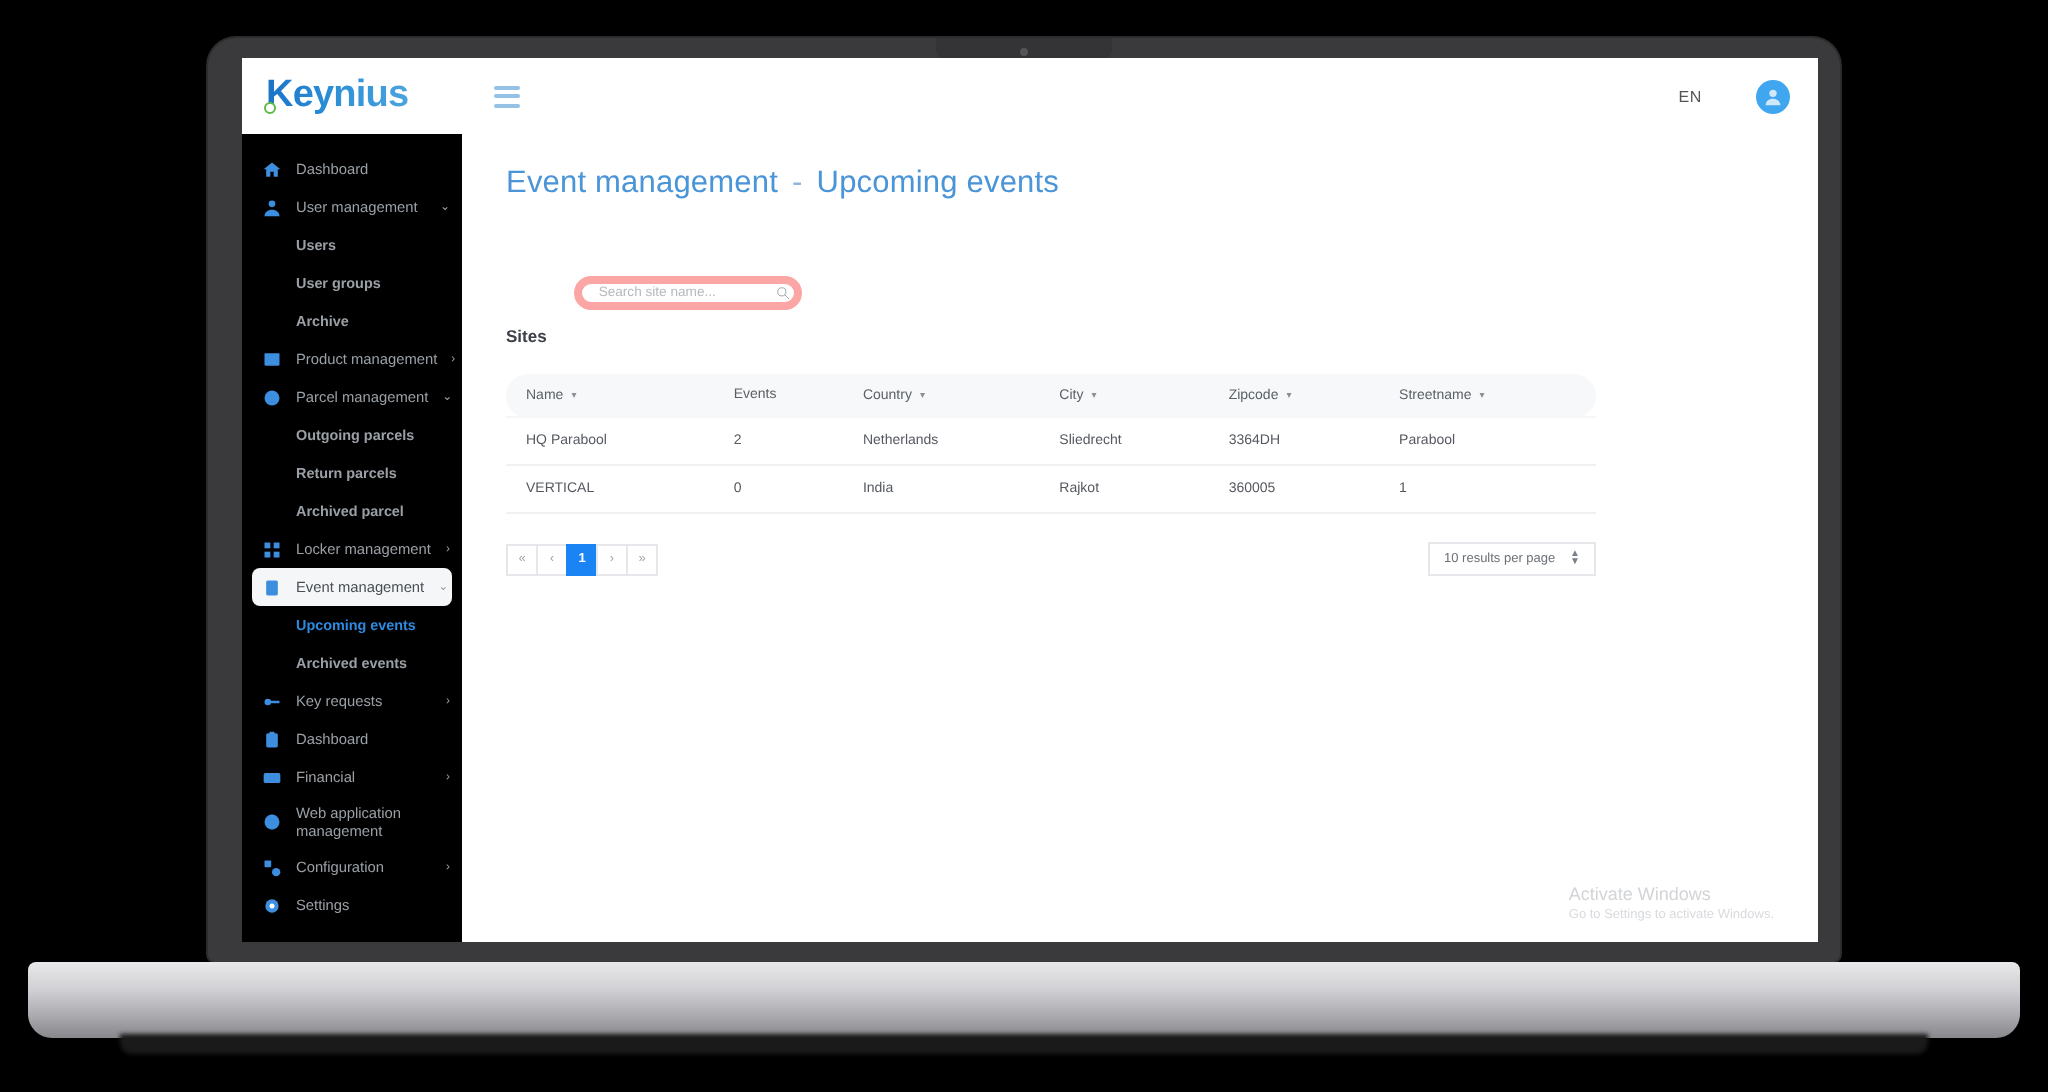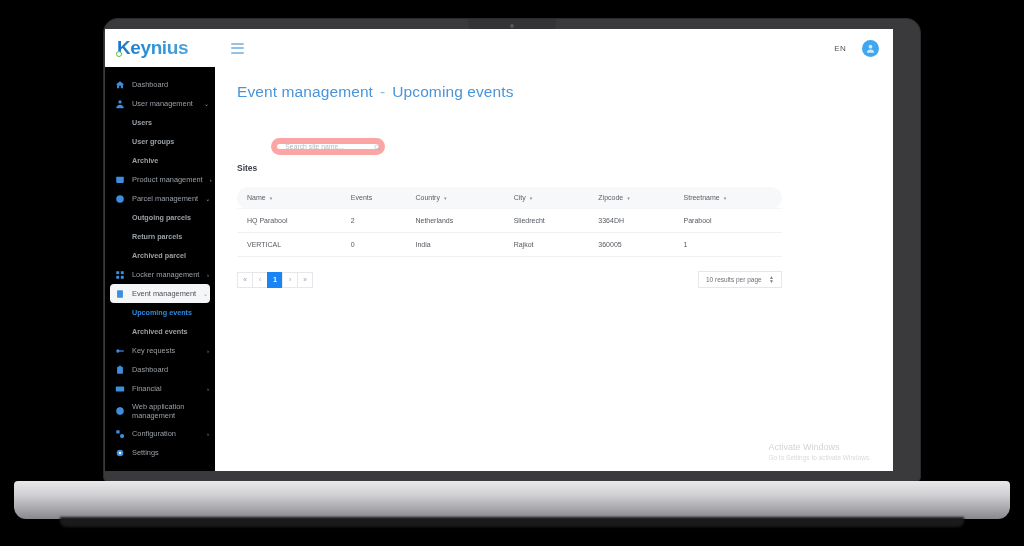--- a/index.html
+++ b/index.html
@@ -23,21 +23,21 @@
     width:88px; height:13px;
     background:#343436;
     border-radius:0 0 8px 8px;
   }
   .camera {
     position:absolute; left:50%; top:5px; transform:translateX(-50%);
     width:4px; height:4px; border-radius:50%;
     background:#555;
   }
   .screen {
-    position:absolute; left:105px; top:29px;
+    position:absolute; left:121px; top:29px;
     width:788px; height:442px;
     background:#ffffff;
     overflow:hidden;
   }
   .base {
     position:absolute; left:14px; top:481px;
     width:996px; height:38px;
     background:linear-gradient(180deg,#e9e9eb 0%,#cfcfd3 38%,#a8a8ad 72%,#87878c 100%);
     border-radius:4px 4px 12px 12px;
   }
@@ -68,21 +68,21 @@
     background:linear-gradient(90deg,#1a73c8 0%,#2b8fd6 45%,#4aa3dd 100%);
     -webkit-background-clip:text; background-clip:text; color:transparent;
   }
   .logo-dot {
     position:absolute; left:11px; bottom:2px;
     width:6px; height:6px; border-radius:50%;
     border:1.6px solid #5dbb47; background:#fff;
   }
   .hamburger { margin-left:16px; display:flex; flex-direction:column; gap:2.5px; cursor:pointer; }
   .hamburger i { display:block; width:13px; height:2px; background:#93c2e6; border-radius:1px; }
-  .top-right { margin-left:auto; display:flex; align-items:center; gap:16px; padding-right:14px; }
+  .top-right { margin-left:auto; display:flex; align-items:center; gap:27px; padding-right:14px; }
   .lang { font-size:8px; color:#555; letter-spacing:.3px; }
   .avatar {
     width:17px; height:17px; border-radius:50%;
     background:#41a6f0; display:flex; align-items:center; justify-content:center;
   }
   .avatar svg { width:11px; height:11px; fill:#cfe8fb; }
 
   
   .sidebar {
     position:absolute; left:0; top:38px; width:110px; height:404px;
@@ -105,21 +105,21 @@
   .nav-item.two-line { height:26px; }
   .nav-item.two-line .nav-label { white-space:normal; width:60px; }
 
   
   .main { position:absolute; left:110px; top:38px; width:678px; height:404px; background:#fff; padding:16px 22px 0 22px; }
   .page-title { font-size:15.5px; color:#4a94d8; font-weight:normal; letter-spacing:.1px; white-space:nowrap; }
   .page-title .sep { color:#8ab6de; padding:0 7px; }
   .sites-row { display:flex; align-items:center; gap:14px; margin-top:18px; }
   .sites-label { font-size:8.5px; color:#3d4147; font-weight:bold;margin-top:44px; }
   .search-box {
-    width:114px; height:17px; border:6px solid #fca5a5; border-radius:9px;
+    width:114px; height:17px; border:4px solid #fca5a5; border-radius:9px;
     display:flex; align-items:center; padding:0 8px; background:#fff;
   }
   .search-box input {
     border:none; outline:none; flex:1; font-size:6.8px; color:#888;
     font-family:"Liberation Sans", sans-serif; background:transparent;
   }
   .search-box input::placeholder { color:#b6b9bd; }
   .search-icon svg { width:7px; height:7px; stroke:#9aa0a6; fill:none; stroke-width:1.6; }
 
   

